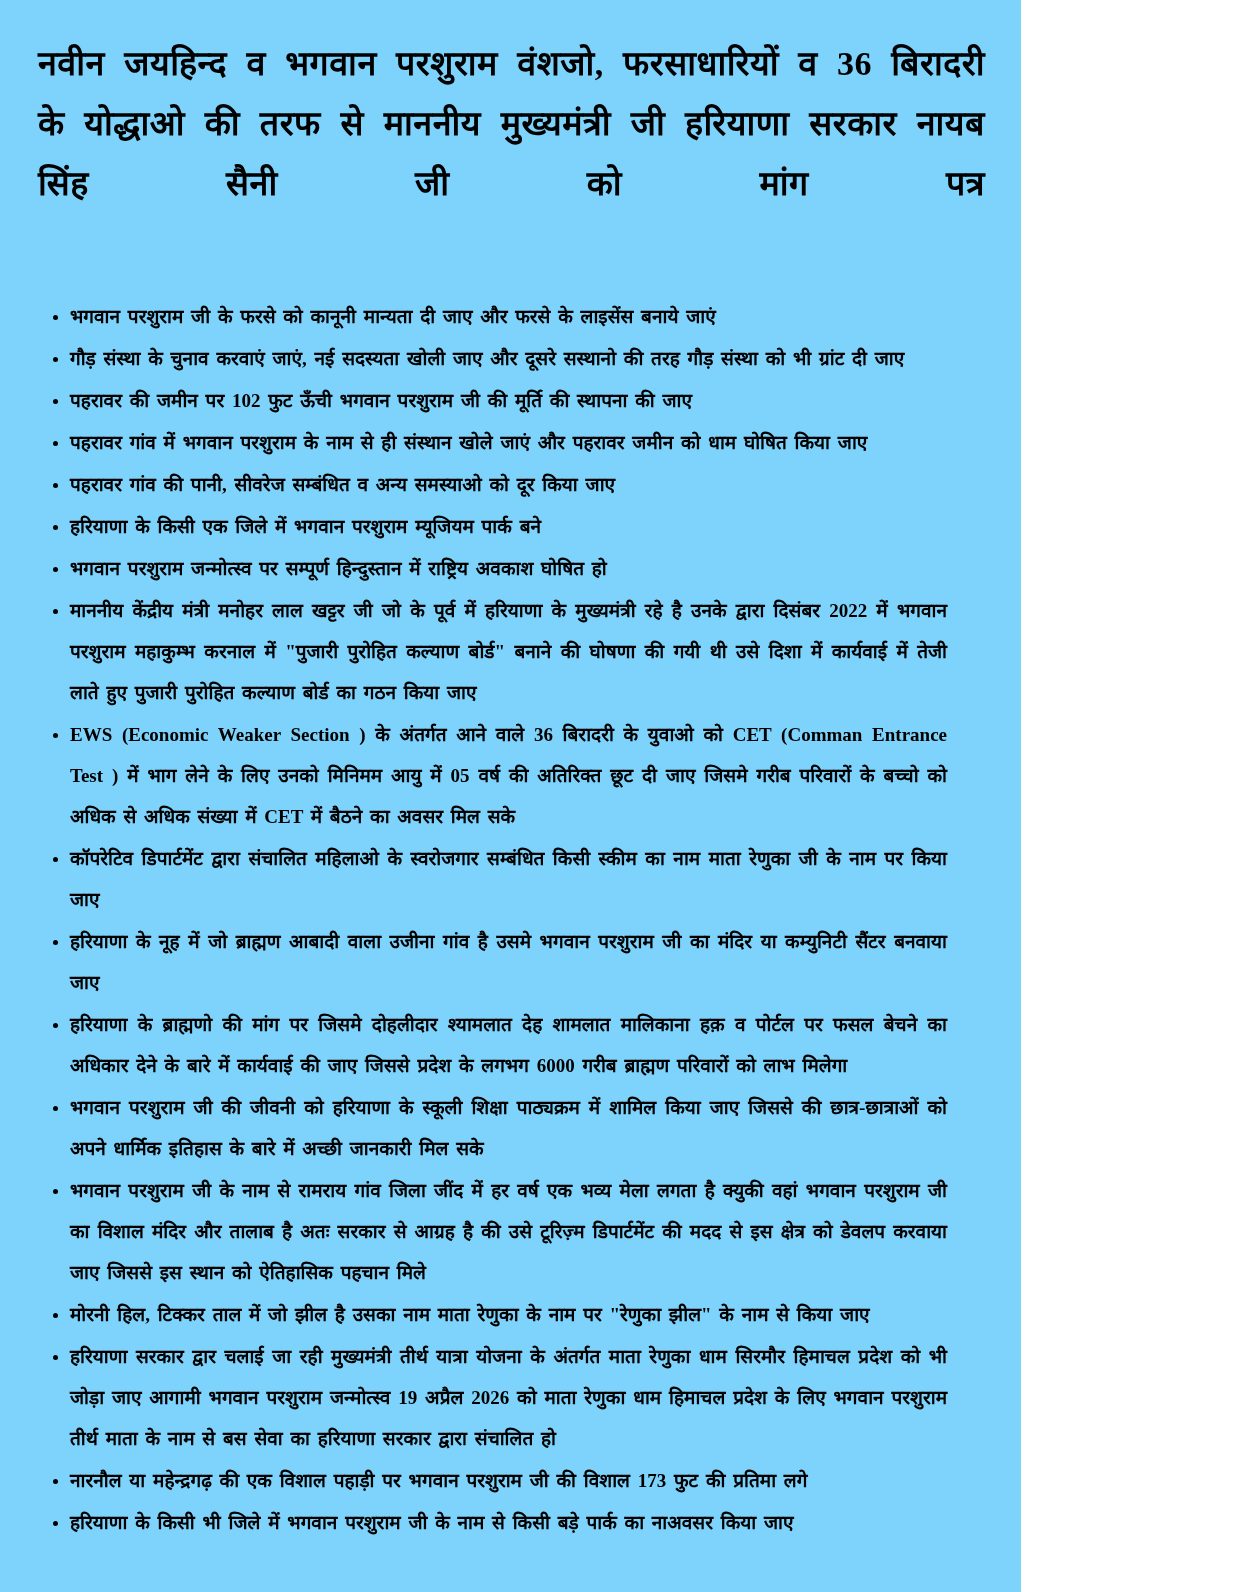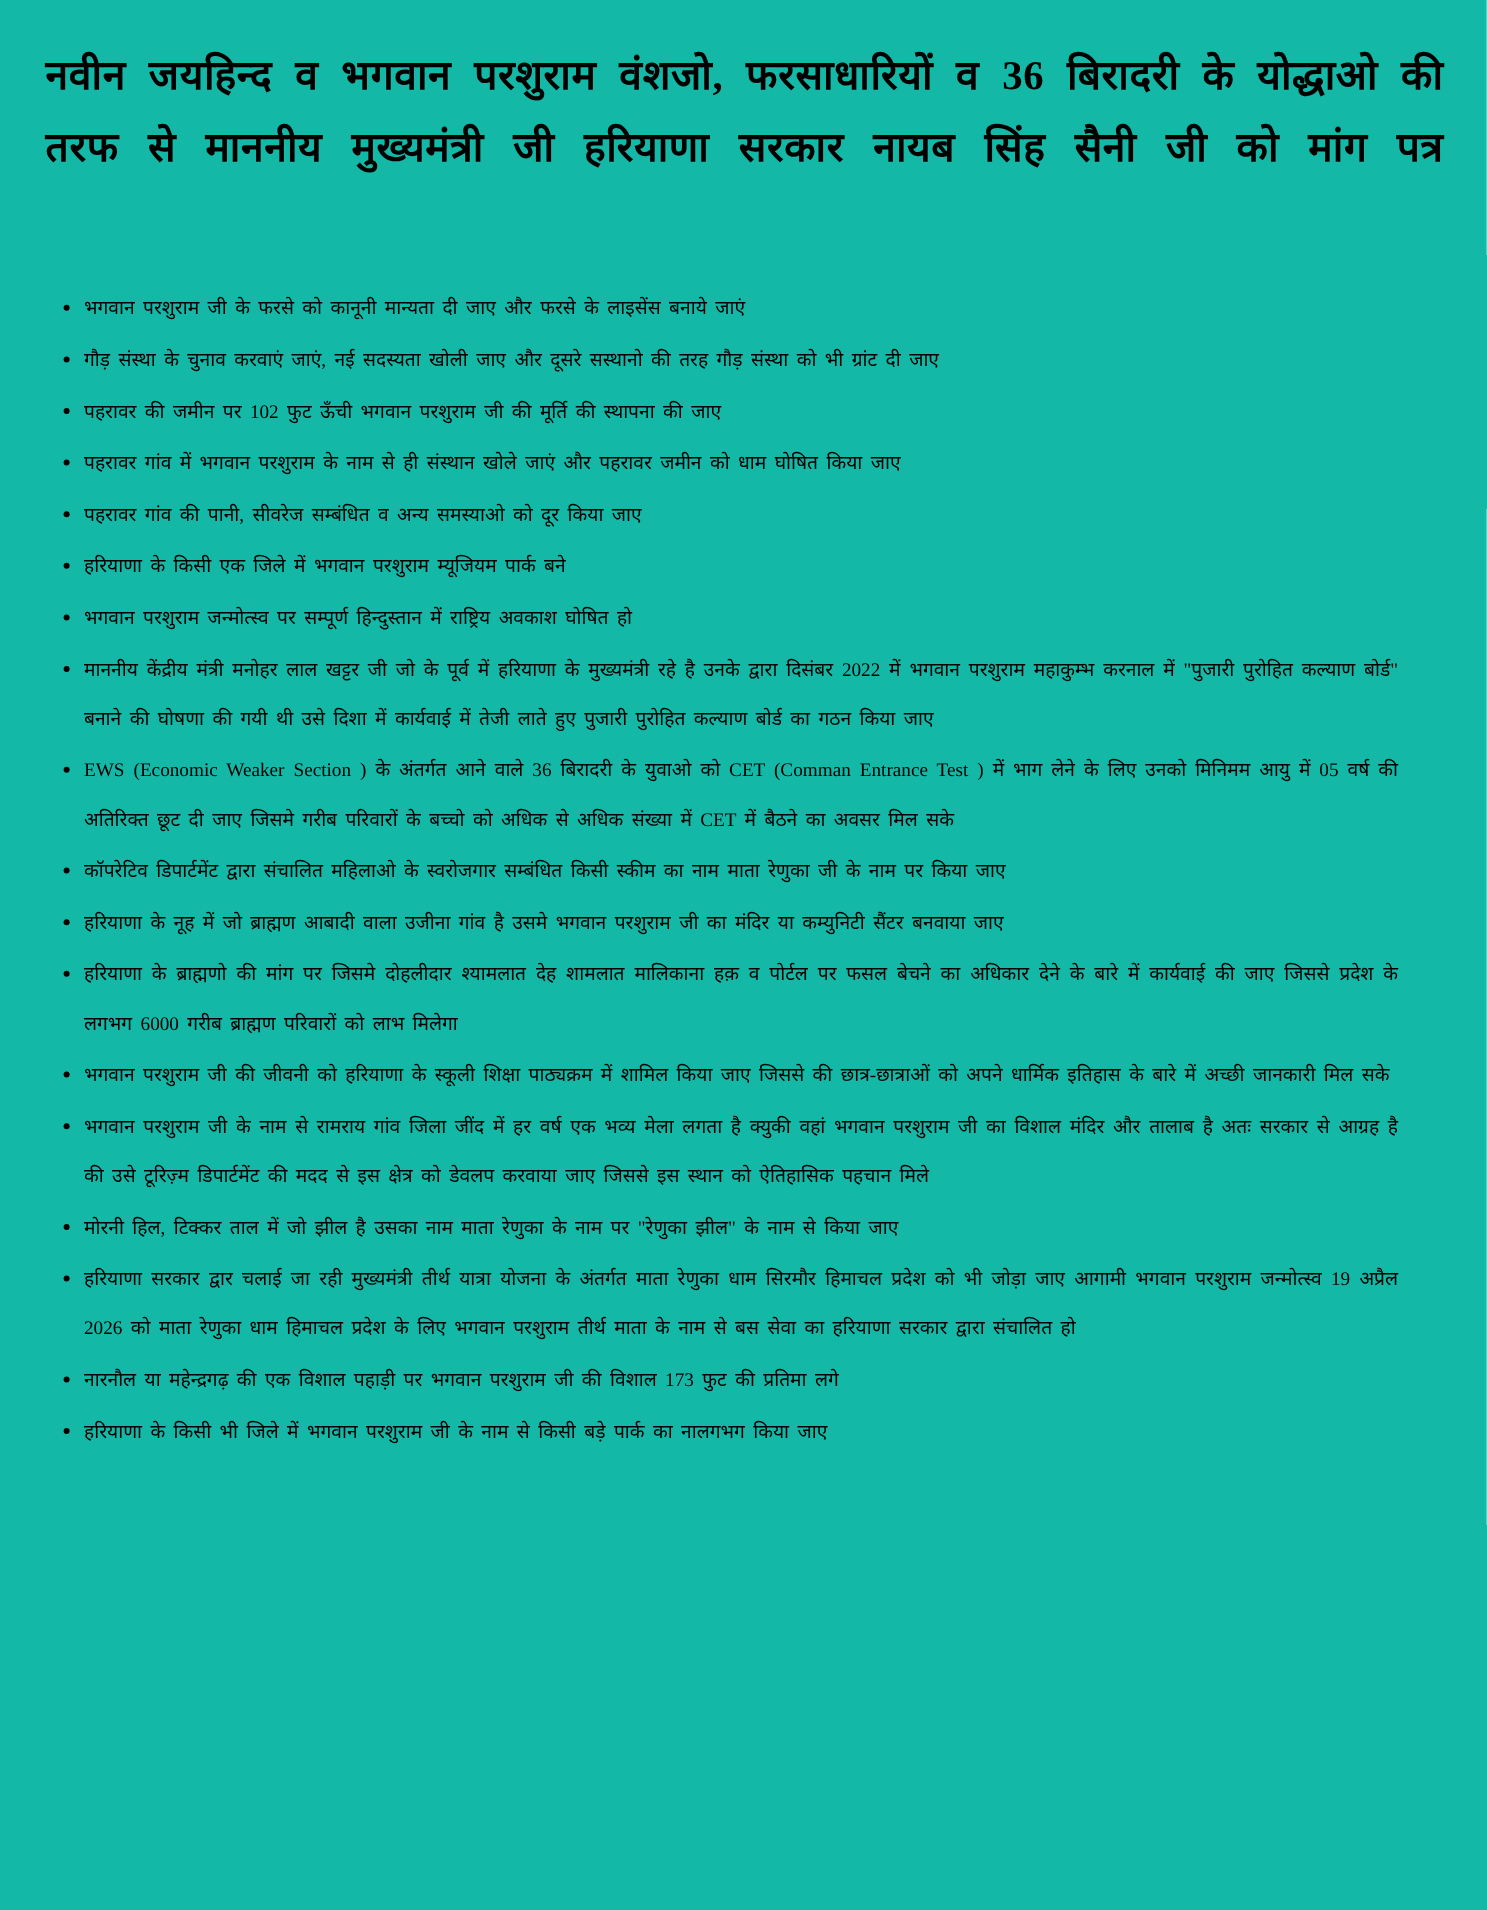--- a/index.html
+++ b/index.html
@@ -5,23 +5,23 @@
   * { margin: 0; padding: 0; box-sizing: border-box; }
 
   html, body {
     width: 1239px;
     background: #ffffff;
     font-family: "Liberation Serif", serif;
     color: #000000;
   }
 
   .page {
-    width: 1239px;
+    width: 1021px;
     height: 1592px;
-    background: #14b8a6;
+    background: #7dd3fc;
     overflow: hidden;
   }
 
   .title {
     margin: 34px 36px 0 38px;
     font-size: 34px;
     line-height: 60px;
     font-weight: bold;
     color: #000000;
     text-align: justify;
@@ -31,26 +31,27 @@
     font-family: "Liberation Serif", serif;
   }
 
   .demands {
     margin: 82px 74px 0 0;
     padding-left: 70px;
     list-style: disc outside;
   }
 
   .demand {
-    font-size: 16px;
+    font-size: 19px;
     line-height: 41px;
     text-align: justify;
     word-spacing: 3px;
     margin-bottom: 1px;
     color: #000000;
+    font-weight: bold;
   }
 
   .demand::marker {
     font-size: 17px;
     color: #000000;
   }
 </style>
 </head>
 <body>
 
@@ -69,16 +70,16 @@
     <li class="demand">माननीय केंद्रीय मंत्री मनोहर लाल खट्टर जी जो के पूर्व में हरियाणा के मुख्यमंत्री रहे है उनके द्वारा दिसंबर 2022 में भगवान परशुराम महाकुम्भ करनाल में "पुजारी पुरोहित कल्याण बोर्ड" बनाने की घोषणा की गयी थी उसे दिशा में कार्यवाई में तेजी लाते हुए पुजारी पुरोहित कल्याण बोर्ड का गठन किया जाए</li>
     <li class="demand">EWS (Economic Weaker Section ) के अंतर्गत आने वाले 36 बिरादरी के युवाओ को CET (Comman Entrance Test ) में भाग लेने के लिए उनको मिनिमम आयु में 05 वर्ष की अतिरिक्त छूट दी जाए जिसमे गरीब परिवारों के बच्चो को अधिक से अधिक संख्या में CET में बैठने का अवसर मिल सके</li>
     <li class="demand">कॉपरेटिव डिपार्टमेंट द्वारा संचालित महिलाओ के स्वरोजगार सम्बंधित किसी स्कीम का नाम माता रेणुका जी के नाम पर किया जाए</li>
     <li class="demand">हरियाणा के नूह में जो ब्राह्मण आबादी वाला उजीना गांव है उसमे भगवान परशुराम जी का मंदिर या कम्युनिटी सैंटर बनवाया जाए</li>
     <li class="demand">हरियाणा के ब्राह्मणो की मांग पर जिसमे दोहलीदार श्यामलात देह शामलात मालिकाना हक़ व पोर्टल पर फसल बेचने का अधिकार देने के बारे में कार्यवाई की जाए जिससे प्रदेश के लगभग 6000 गरीब ब्राह्मण परिवारों को लाभ मिलेगा</li>
     <li class="demand">भगवान परशुराम जी की जीवनी को हरियाणा के स्कूली शिक्षा पाठ्यक्रम में शामिल किया जाए जिससे की छात्र-छात्राओं को अपने धार्मिक इतिहास के बारे में अच्छी जानकारी मिल सके</li>
     <li class="demand">भगवान परशुराम जी के नाम से रामराय गांव जिला जींद में हर वर्ष एक भव्य मेला लगता है क्युकी वहां भगवान परशुराम जी का विशाल मंदिर और तालाब है अतः सरकार से आग्रह है की उसे टूरिज़्म डिपार्टमेंट की मदद से इस क्षेत्र को डेवलप करवाया जाए जिससे इस स्थान को ऐतिहासिक पहचान मिले</li>
     <li class="demand">मोरनी हिल, टिक्कर ताल में जो झील है उसका नाम माता रेणुका के नाम पर "रेणुका झील" के नाम से किया जाए</li>
     <li class="demand">हरियाणा सरकार द्वार चलाई जा रही मुख्यमंत्री तीर्थ यात्रा योजना के अंतर्गत माता रेणुका धाम सिरमौर हिमाचल प्रदेश को भी जोड़ा जाए आगामी भगवान परशुराम जन्मोत्स्व 19 अप्रैल 2026 को माता रेणुका धाम हिमाचल प्रदेश के लिए भगवान परशुराम तीर्थ माता के नाम से बस सेवा का हरियाणा सरकार द्वारा संचालित हो</li>
     <li class="demand">नारनौल या महेन्द्रगढ़ की एक विशाल पहाड़ी पर भगवान परशुराम जी की विशाल 173 फुट की प्रतिमा लगे</li>
-    <li class="demand">हरियाणा के किसी भी जिले में भगवान परशुराम जी के नाम से किसी बड़े पार्क का नालगभग किया जाए</li>
+    <li class="demand">हरियाणा के किसी भी जिले में भगवान परशुराम जी के नाम से किसी बड़े पार्क का नाअवसर किया जाए</li>
   </ul>
 
 </div>
 
 </body></html>

